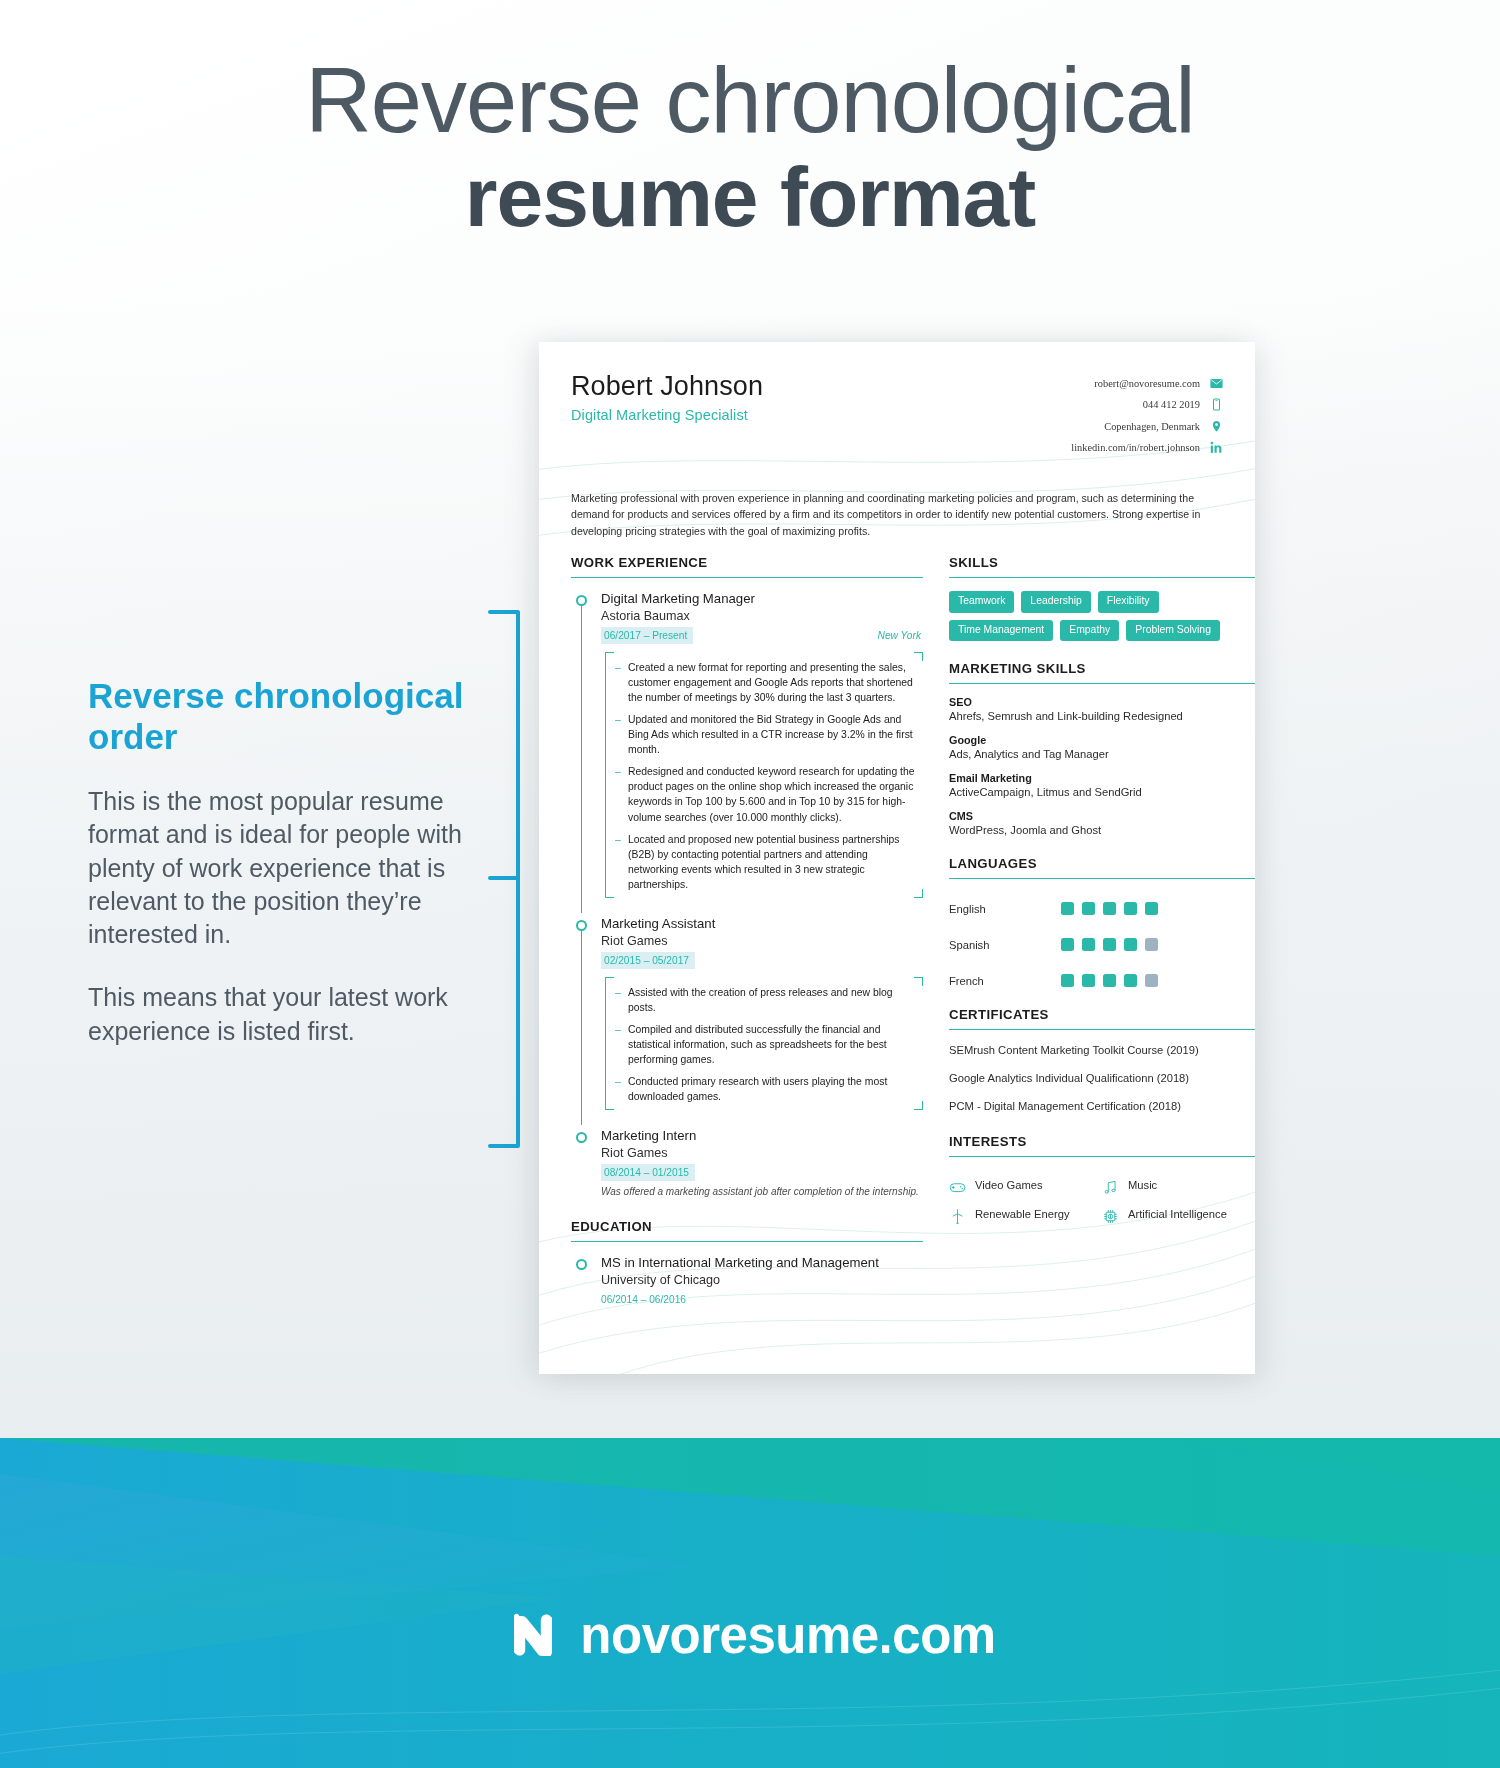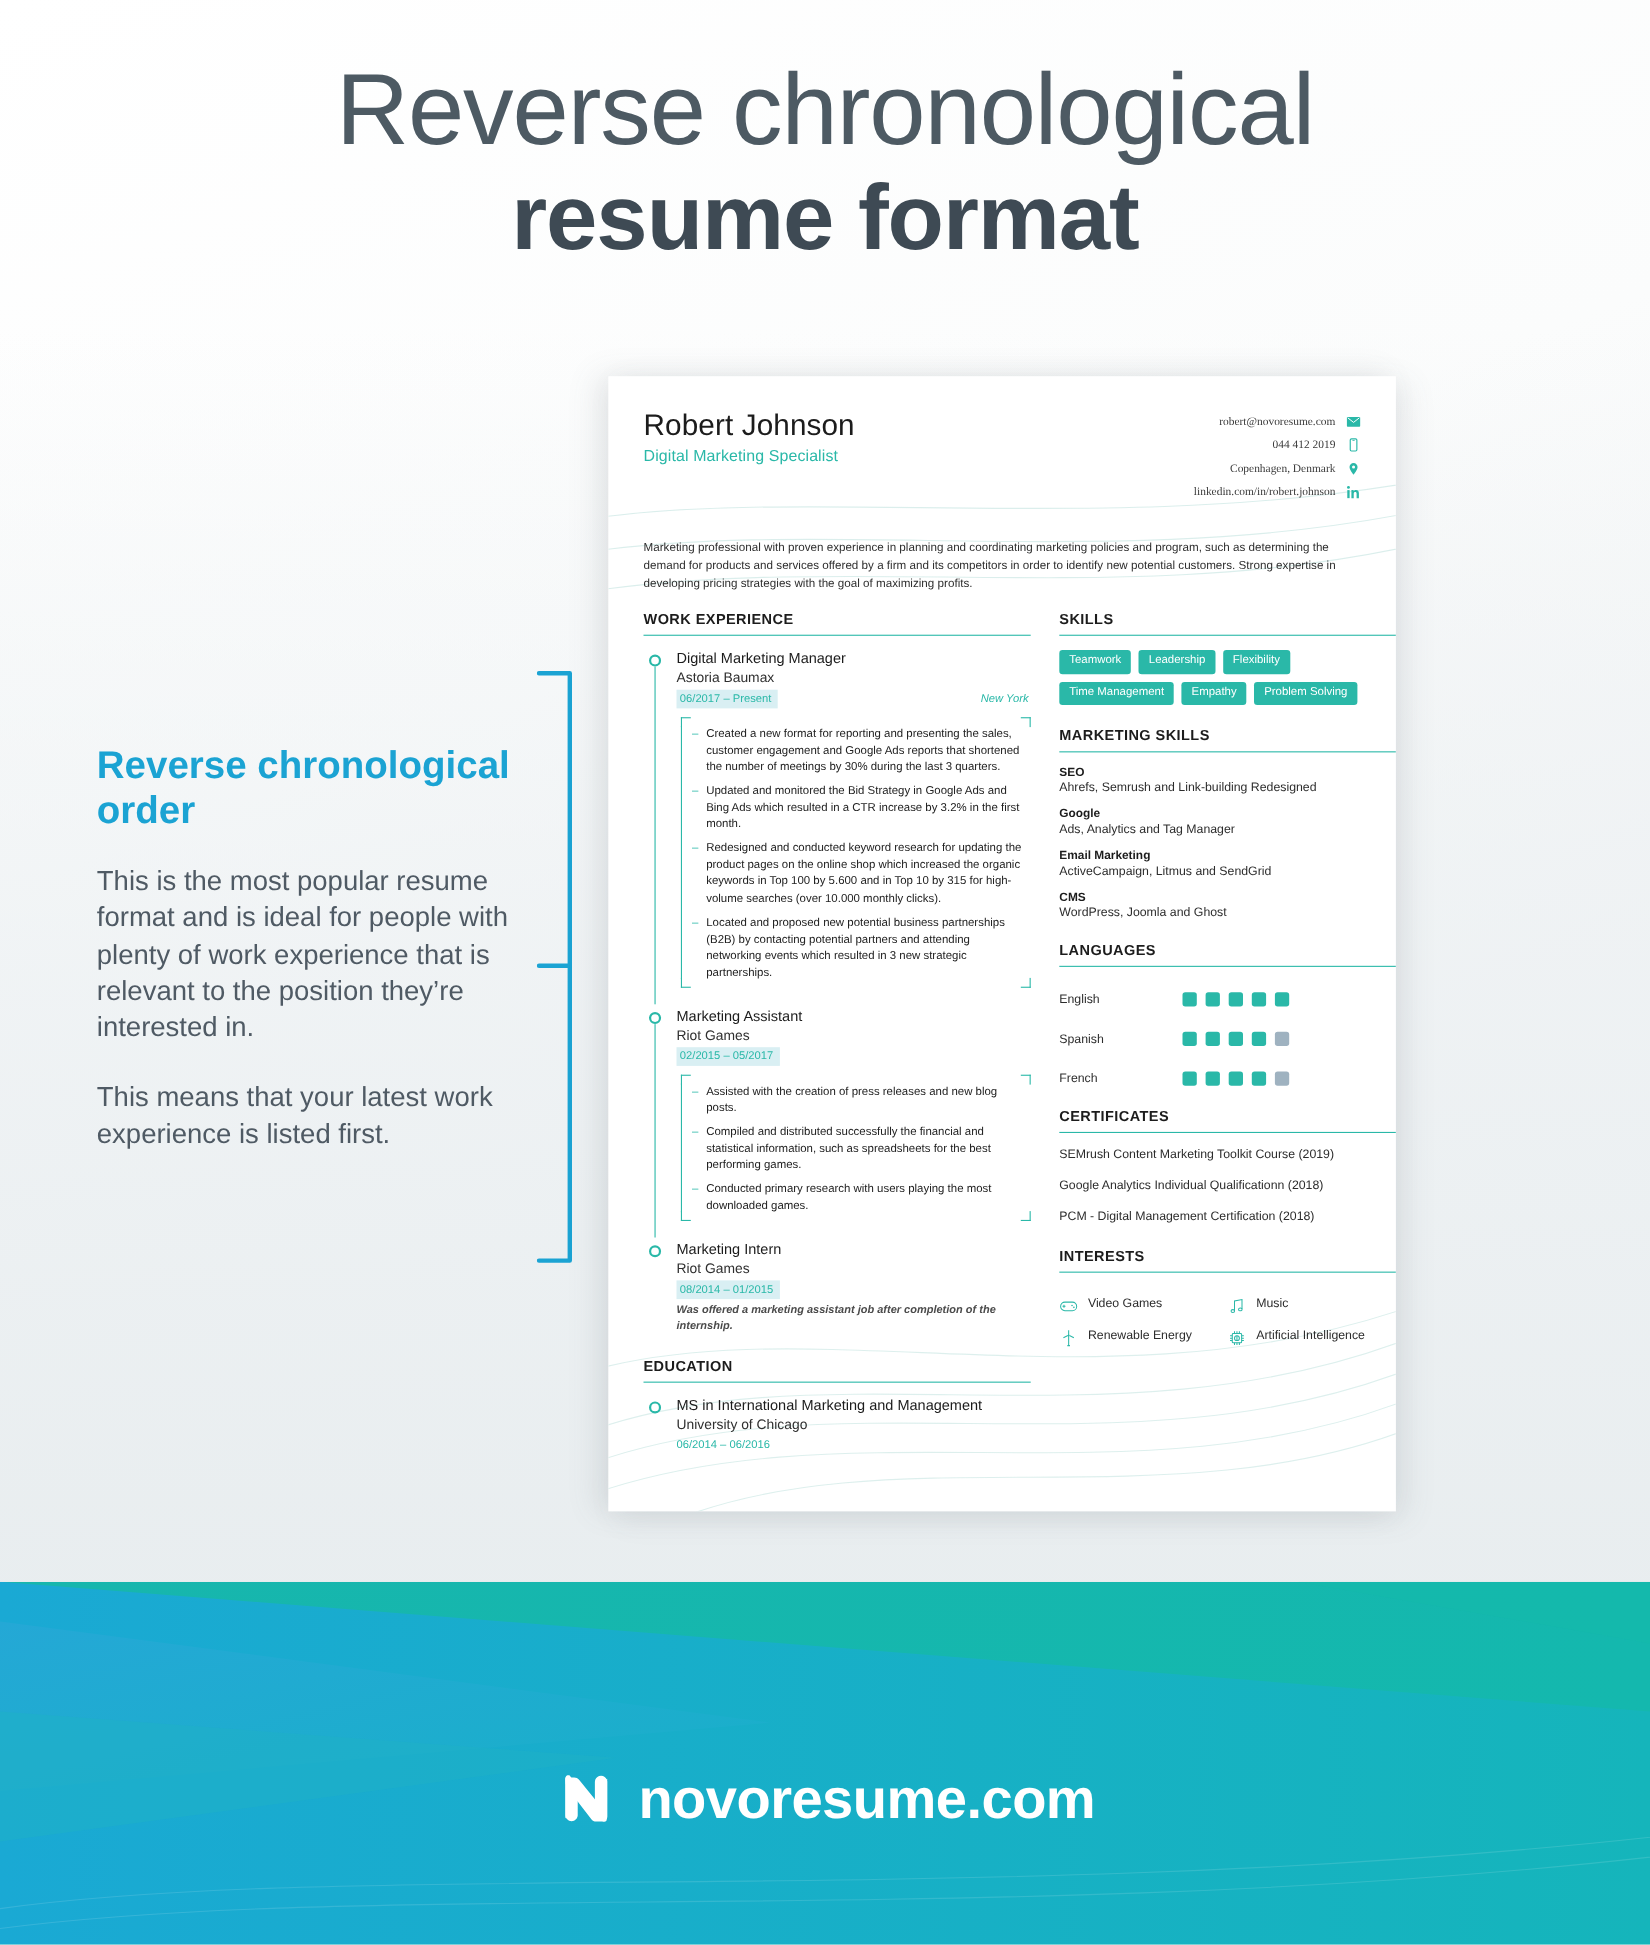--- a/index.html
+++ b/index.html
@@ -69,21 +69,21 @@
   }
 
   
   .bracket {
     position: absolute; left: 488px; top: 610px; width: 40px; height: 540px;
   }
 
   
   .resume {
     position: absolute;
-    left: 553px; top: 342px;
+    left: 539px; top: 342px;
     width: 716px; height: 1032px;
     background: #ffffff;
     box-shadow: -10px 0 26px rgba(90,100,110,0.13), 10px 6px 26px rgba(90,100,110,0.10);
     overflow: hidden;
   }
   .resume-swoosh { position: absolute; inset: 0; pointer-events: none; }
   .resume-inner { position: relative; padding: 30px 32px 0 32px; }
 
   
   .r-head { display: flex; justify-content: space-between; align-items: flex-start; }
@@ -130,21 +130,21 @@
   }
   .entry .role { font-size: 13.2px; font-weight: 400; color: #1c1c1c; line-height: 1.22; }
   .entry .org { font-size: 12.6px; color: #2f2f2f; margin-top: 2px; }
   .entry .meta { display: flex; justify-content: space-between; align-items: center; margin-top: 4px; }
   .entry .date {
     display: inline-block;
     font-size: 10.2px; color: #2ab8a8;
     background: #d9eff3; padding: 2.5px 6px 3px 3px;
   }
   .entry .place { font-size: 10.2px; font-style: italic; color: #2ab8a8; padding-right: 2px;}
-  .entry .note { font-size: 10px; font-style: italic; color: #4b4b4b; margin-top: 4px; line-height: 1.45; font-weight: bold; }
+  .entry .note { font-size: 10px; font-style: italic; color: #4b4b4b; margin-top: 4px; line-height: 1.45; }
 
   
   .bullets {
     position: relative;
     margin-top: 8px;
     margin-left: 4px;
     padding: 8px 6px 4px 10px;
   }
   .bullets .corner {
     position: absolute; width: 9px; height: 9px; border: 1.3px solid #2ab8a8;

